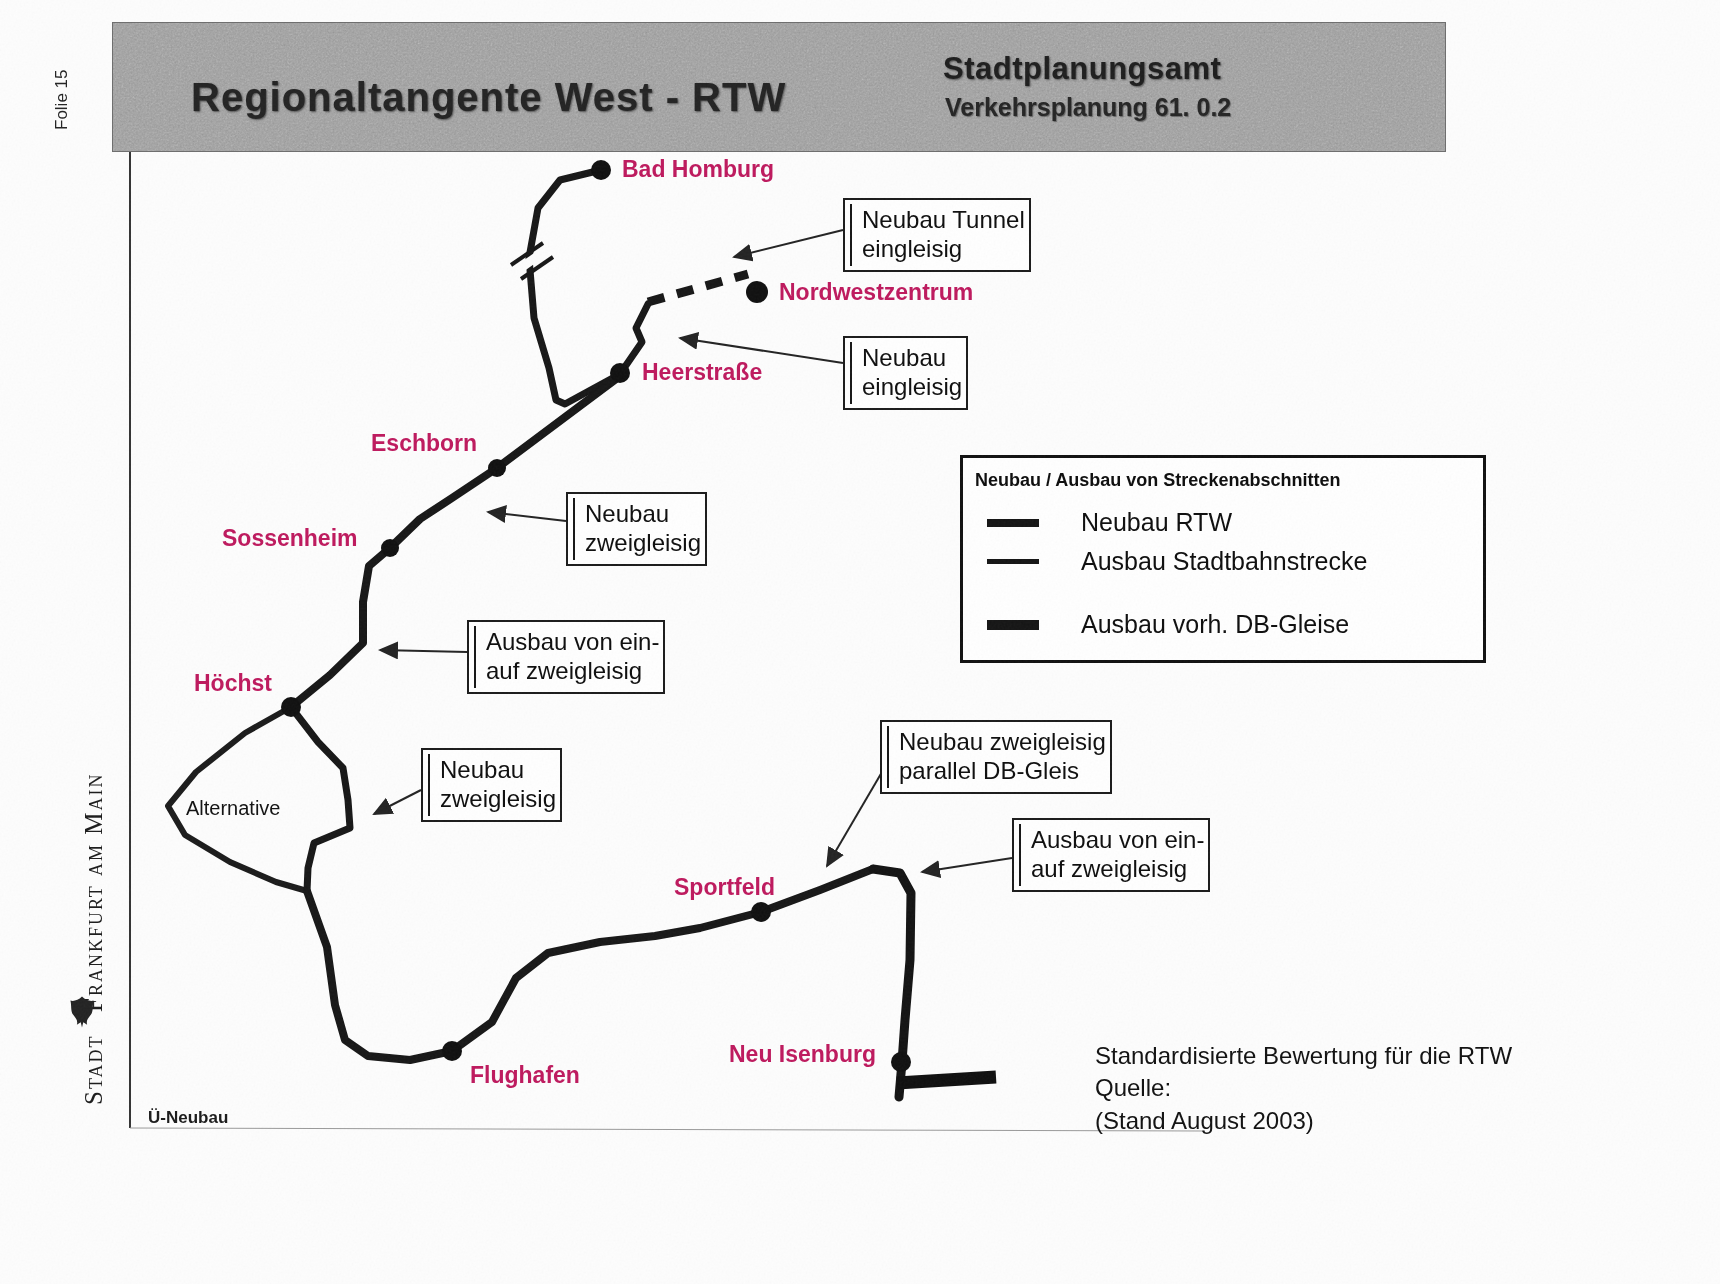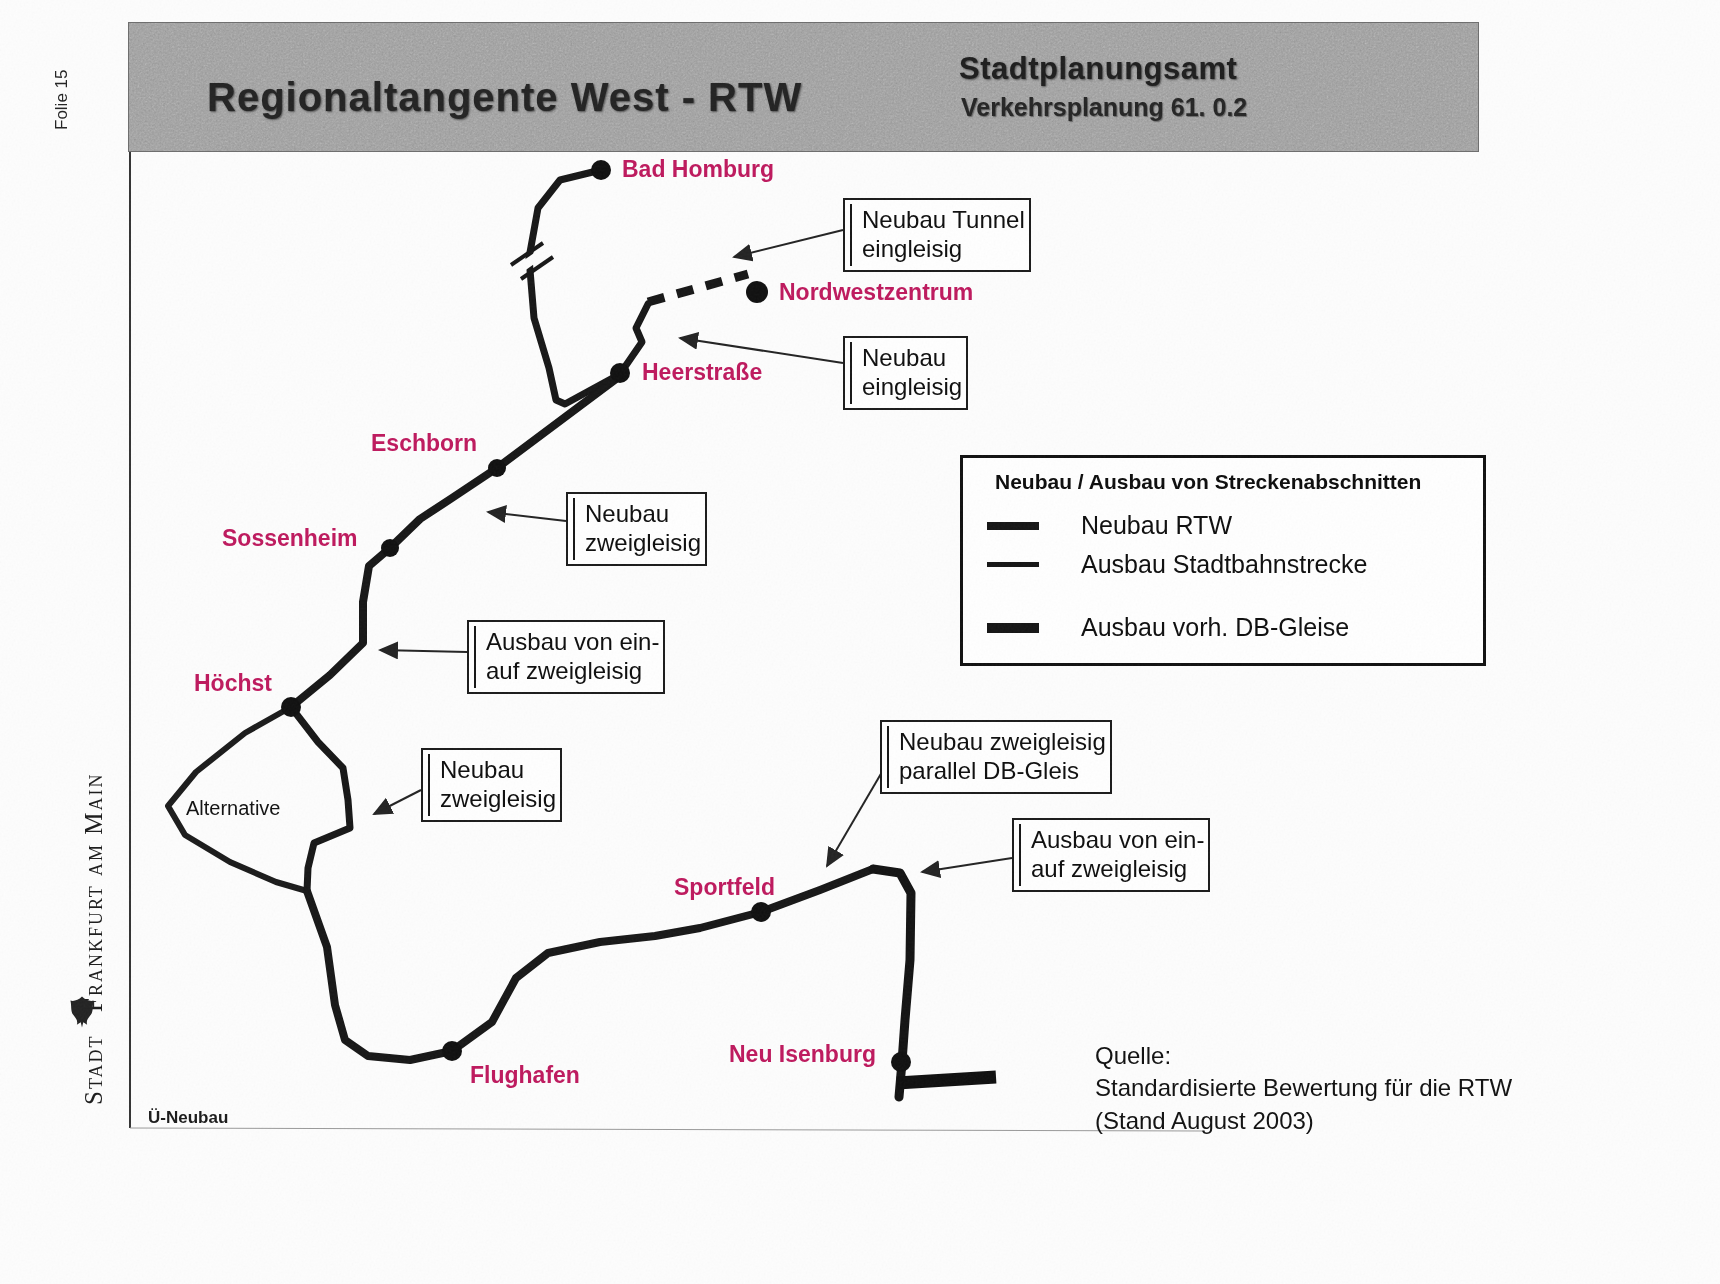--- a/index.html
+++ b/index.html
@@ -2,22 +2,22 @@
 <html><head>
 <meta charset="utf-8">
 <style>
   html,body{margin:0;padding:0;}
   body{
     width:1720px;height:1284px;position:relative;background:#fdfdfd;
     font-family:"Liberation Sans",sans-serif;color:#111;overflow:hidden;
   }
   
   .header{
-    position:absolute;left:128px;top:22px;width:1332px;height:128px;
-    background:#9f9f9f;overflow:hidden;border:1px solid #6d6d6d;padding-left:17px;
+    position:absolute;left:112px;top:22px;width:1332px;height:128px;
+    background:#9f9f9f;overflow:hidden;border:1px solid #6d6d6d;
   }
   .header .noise-svg{position:absolute;left:0;top:0;width:100%;height:100%;opacity:.45;}
   .header-title{
     position:absolute;left:78px;top:52px;font-size:40px;font-weight:bold;
     color:#222;letter-spacing:1px;text-shadow:1px 1px 2px rgba(30,30,30,.65);
   }
   .dept-name{
     position:absolute;left:830px;top:28px;font-size:31px;font-weight:bold;
     color:#1d1d1d;text-shadow:1px 1px 2px rgba(30,30,30,.6);letter-spacing:.5px;
   }
@@ -49,21 +49,21 @@
     white-space:pre-line;color:#0d0d0d;
   }
   .callout::before{
     content:"";position:absolute;left:5px;top:4px;bottom:4px;width:2px;background:#151515;
   }
   
   .legend{
     position:absolute;left:960px;top:455px;width:520px;
     border:3px solid #101010;background:#fff;padding:10px 0 16px 0;
   }
-  .legend-title{font-weight:bold;font-size:21px;padding:2px 14px 12px 4px;color:#0c0c0c;margin-left:28px;}
+  .legend-title{font-weight:bold;font-size:18px;padding:2px 14px 12px 12px;color:#0c0c0c;}
   .legend-row{display:flex;align-items:center;padding:5px 14px 5px 24px;}
   .legend-sample{width:52px;background:#141414;margin-right:42px;flex:0 0 auto;}
   .legend-text{font-size:25px;color:#0d0d0d;}
   .legend-gap{height:24px;}
   
   .source{position:absolute;left:1095px;top:1040px;font-size:24px;line-height:1.35;color:#101010;}
   .footnote{position:absolute;left:148px;top:1108px;font-size:17px;font-weight:bold;color:#1a1a1a;}
   
   .map-svg{position:absolute;left:0;top:0;width:1720px;height:1284px;}
   .page-grain{position:absolute;left:0;top:0;width:1720px;height:1284px;opacity:.05;pointer-events:none;}
@@ -184,22 +184,22 @@
     <span class="legend-text">Ausbau Stadtbahnstrecke</span>
   </div>
   <div class="legend-gap"></div>
   <div class="legend-row">
     <span class="legend-sample" style="height:10px;"></span>
     <span class="legend-text">Ausbau vorh. DB-Gleise</span>
   </div>
 </div>
 
 <div class="source">
+  <div>Standardisierte Bewertung für die RTW</div>
   <div>Quelle:</div>
-  <div>Standardisierte Bewertung für die RTW</div>
   <div>(Stand August 2003)</div>
 </div>
 
 <div class="footnote">Ü-Neubau</div>
 
 <svg class="page-grain" xmlns="http://www.w3.org/2000/svg">
   <defs>
     <filter id="grain2">
         <feTurbulence type="fractalNoise" baseFrequency="0.5" numOctaves="2"></feTurbulence>
         <feColorMatrix type="saturate" values="0"></feColorMatrix>

